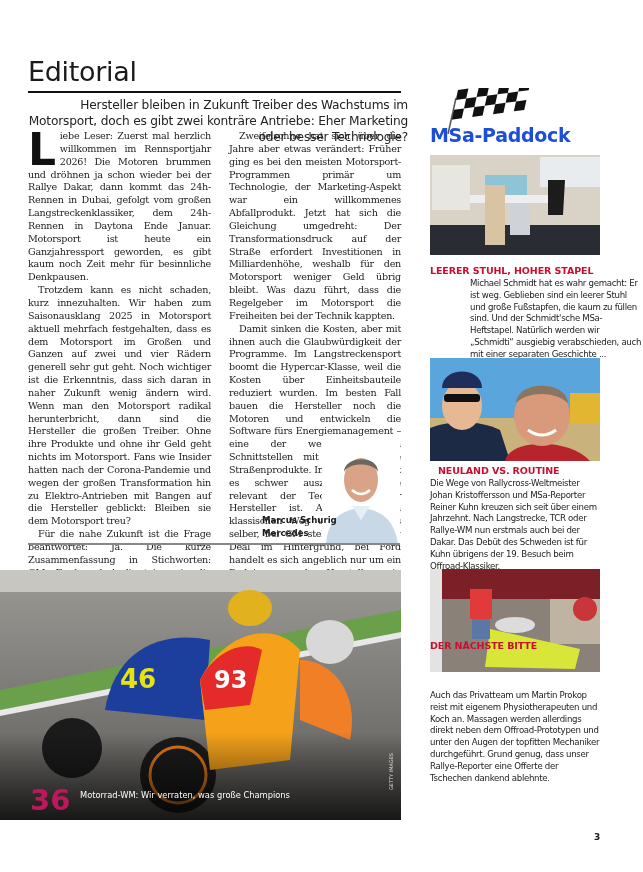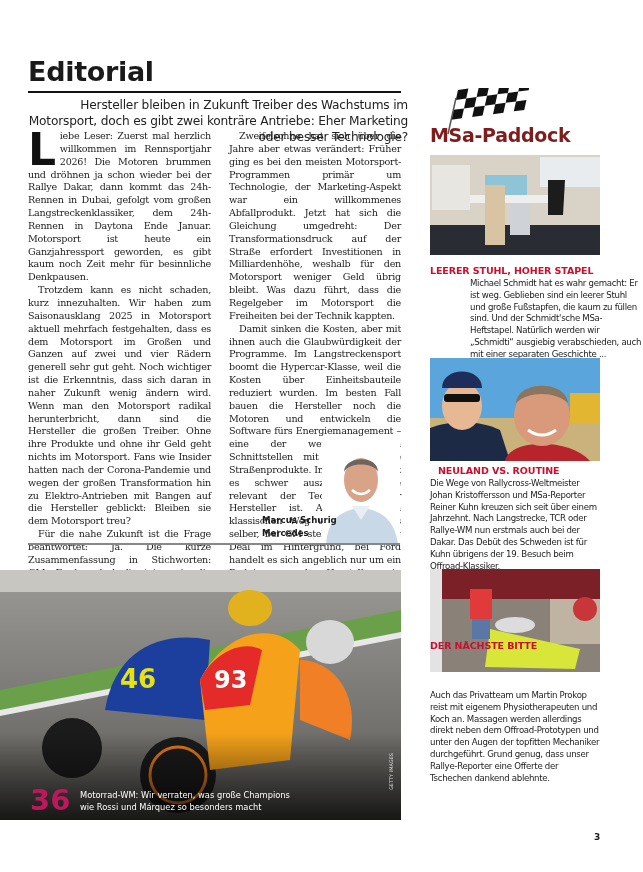--- a/index.html
+++ b/index.html
@@ -1,35 +1,35 @@
 <!DOCTYPE html>
 <html><head>
 <meta charset="utf-8">
 <style>
   html,body{margin:0;padding:0;background:#fff;}
   body{width:643px;height:872px;position:relative;overflow:hidden;font-family:"Liberation Sans",sans-serif;color:#1a1a1a;}
   .abs{position:absolute;}
-  .title{left:28px;top:56px;font-size:27px;font-weight:bold;letter-spacing:-0.3px;font-family:"DejaVu Sans",sans-serif;}
+  .title{left:28px;top:56px;font-size:27px;font-weight:normal;letter-spacing:-0.3px;font-family:"DejaVu Sans",sans-serif;}
   .rule{left:28px;top:91px;width:373px;height:2px;background:#111;}
   .lead{left:28px;top:97px;width:380px;font-size:12.2px;line-height:16px;color:#222;font-family:"DejaVu Sans",sans-serif;letter-spacing:-0.2px;text-align:right;}
   .col{font-family:"DejaVu Serif",serif;font-size:9.6px;line-height:12.85px;text-align:justify;color:#1c1c1c;letter-spacing:-0.25px;}
   .col p{margin:0;text-indent:10px;}
   .col p.first{text-indent:0;}
   .dropcap{float:left;font-family:"DejaVu Sans",sans-serif;font-weight:bold;font-size:44px;line-height:36px;margin:2px 4px 0 0;color:#111;}
   .col1{left:28px;top:130px;width:183px;}
   .col2{left:229px;top:130px;width:172px;}
   .portrait{left:322px;top:440px;width:78px;height:104px;}
   .sig{left:262px;top:514px;text-align:left;width:80px;font-family:"DejaVu Sans",sans-serif;font-weight:bold;font-size:8.6px;line-height:13px;}
   .bottomrule{left:28px;top:543px;width:372px;height:1.5px;background:#888;}
   .hero{left:0;top:570px;width:401px;height:250px;overflow:hidden;}
   .cap-num{left:30px;top:783px;font-size:29px;font-weight:bold;color:#be185d;font-family:"DejaVu Sans",sans-serif;}
   .cap-text{left:80px;top:789px;color:#fff;font-size:8.3px;line-height:12px;font-weight:normal;font-family:"DejaVu Sans",sans-serif;}
   .credit{left:388px;top:790px;color:#ddd;font-size:5px;transform:rotate(-90deg);transform-origin:left top;font-family:"DejaVu Sans",sans-serif;}
   .logo{left:430px;top:88px;width:175px;height:60px;}
-  .logo-text{left:430px;top:124px;font-size:19px;font-weight:bold;color:#7f1d1d;font-family:"DejaVu Sans",sans-serif;letter-spacing:-0.3px;}
+  .logo-text{left:430px;top:124px;font-size:19px;font-weight:bold;color:#1d4ed8;font-family:"DejaVu Sans",sans-serif;letter-spacing:-0.3px;}
   .side-img{left:430px;width:170px;overflow:hidden;}
   .side-h{left:430px;font-size:9.5px;font-weight:bold;color:#c8102e;font-family:"DejaVu Sans",sans-serif;letter-spacing:-0.1px;}
   .side-t{left:430px;width:172px;font-size:8.6px;line-height:11.8px;color:#222;font-family:"DejaVu Sans",sans-serif;letter-spacing:-0.3px;}
   .pagenum{left:594px;top:832px;font-size:9px;font-weight:bold;font-family:"DejaVu Sans",sans-serif;}
 </style>
 </head>
 <body>
 
 <div class="abs title">Editorial</div>
 <div class="abs rule"></div>
@@ -86,21 +86,20 @@
     <path d="M200 110 C215 80 245 70 262 80 L250 135 L205 140 Z" fill="#e52a2a"></path>
     <text x="214" y="118" fill="#fff" font-size="24" font-weight="bold" font-family="DejaVu Sans, sans-serif">93</text>
     <ellipse cx="330" cy="72" rx="24" ry="22" fill="#d8d8d8"></ellipse>
     <path d="M300 90 C330 90 360 120 350 170 L300 150 Z" fill="#f07f25"></path>
     <rect width="401" height="250" fill="url(#shade)"></rect>
   </svg>
 </div>
 <div class="abs cap-num">36</div>
 <div class="abs cap-text">
   <div>Motorrad-WM: Wir verraten, was große Champions</div>
-  <div>wie Rossi und Márquez so besonders macht</div>
 </div>
 <div class="abs credit">GETTY IMAGES</div>
 
 <svg class="abs logo" viewBox="0 0 175 60">
   <g transform="translate(28,2) skewX(-20) rotate(-8)">
     <rect x="0" y="0" width="70" height="30" fill="#fff"></rect>
     <g fill="#111">
       <rect x="0" y="0" width="10" height="10"></rect>
         <rect x="20" y="0" width="10" height="10"></rect>
         <rect x="40" y="0" width="10" height="10"></rect>

